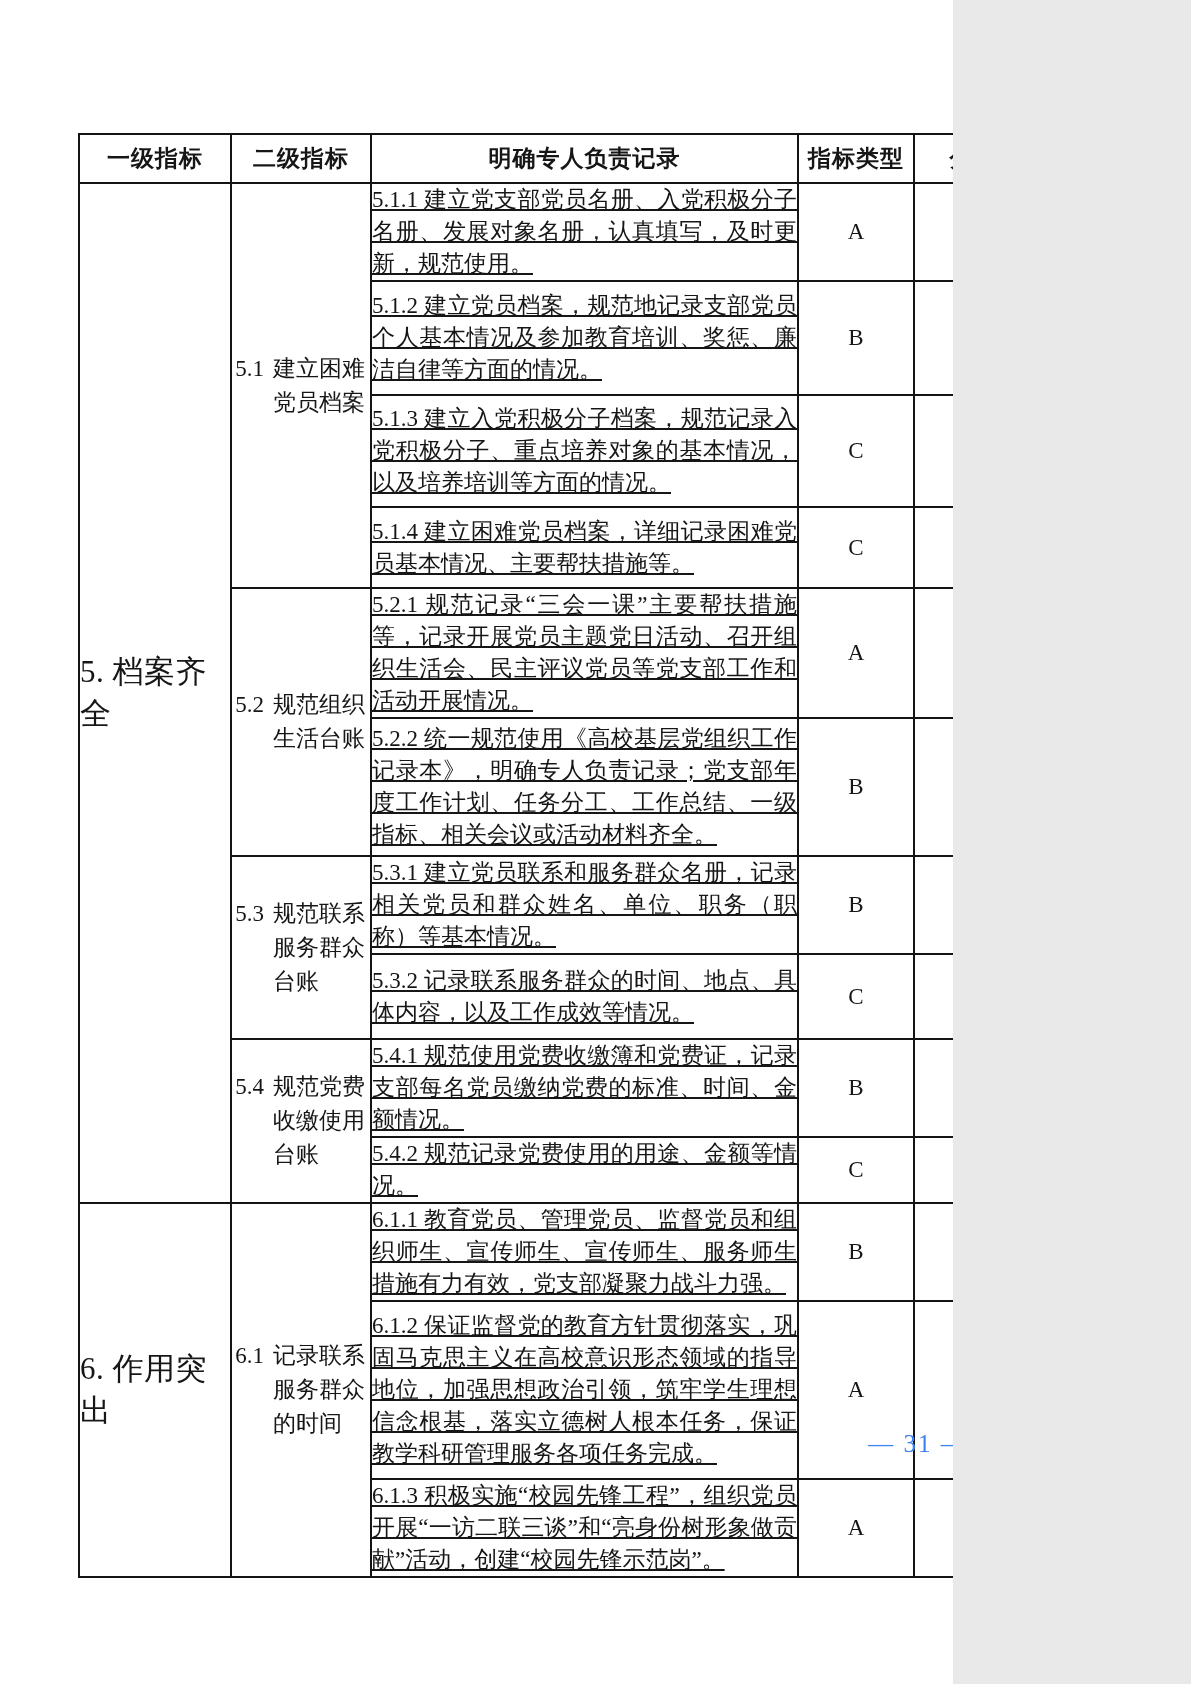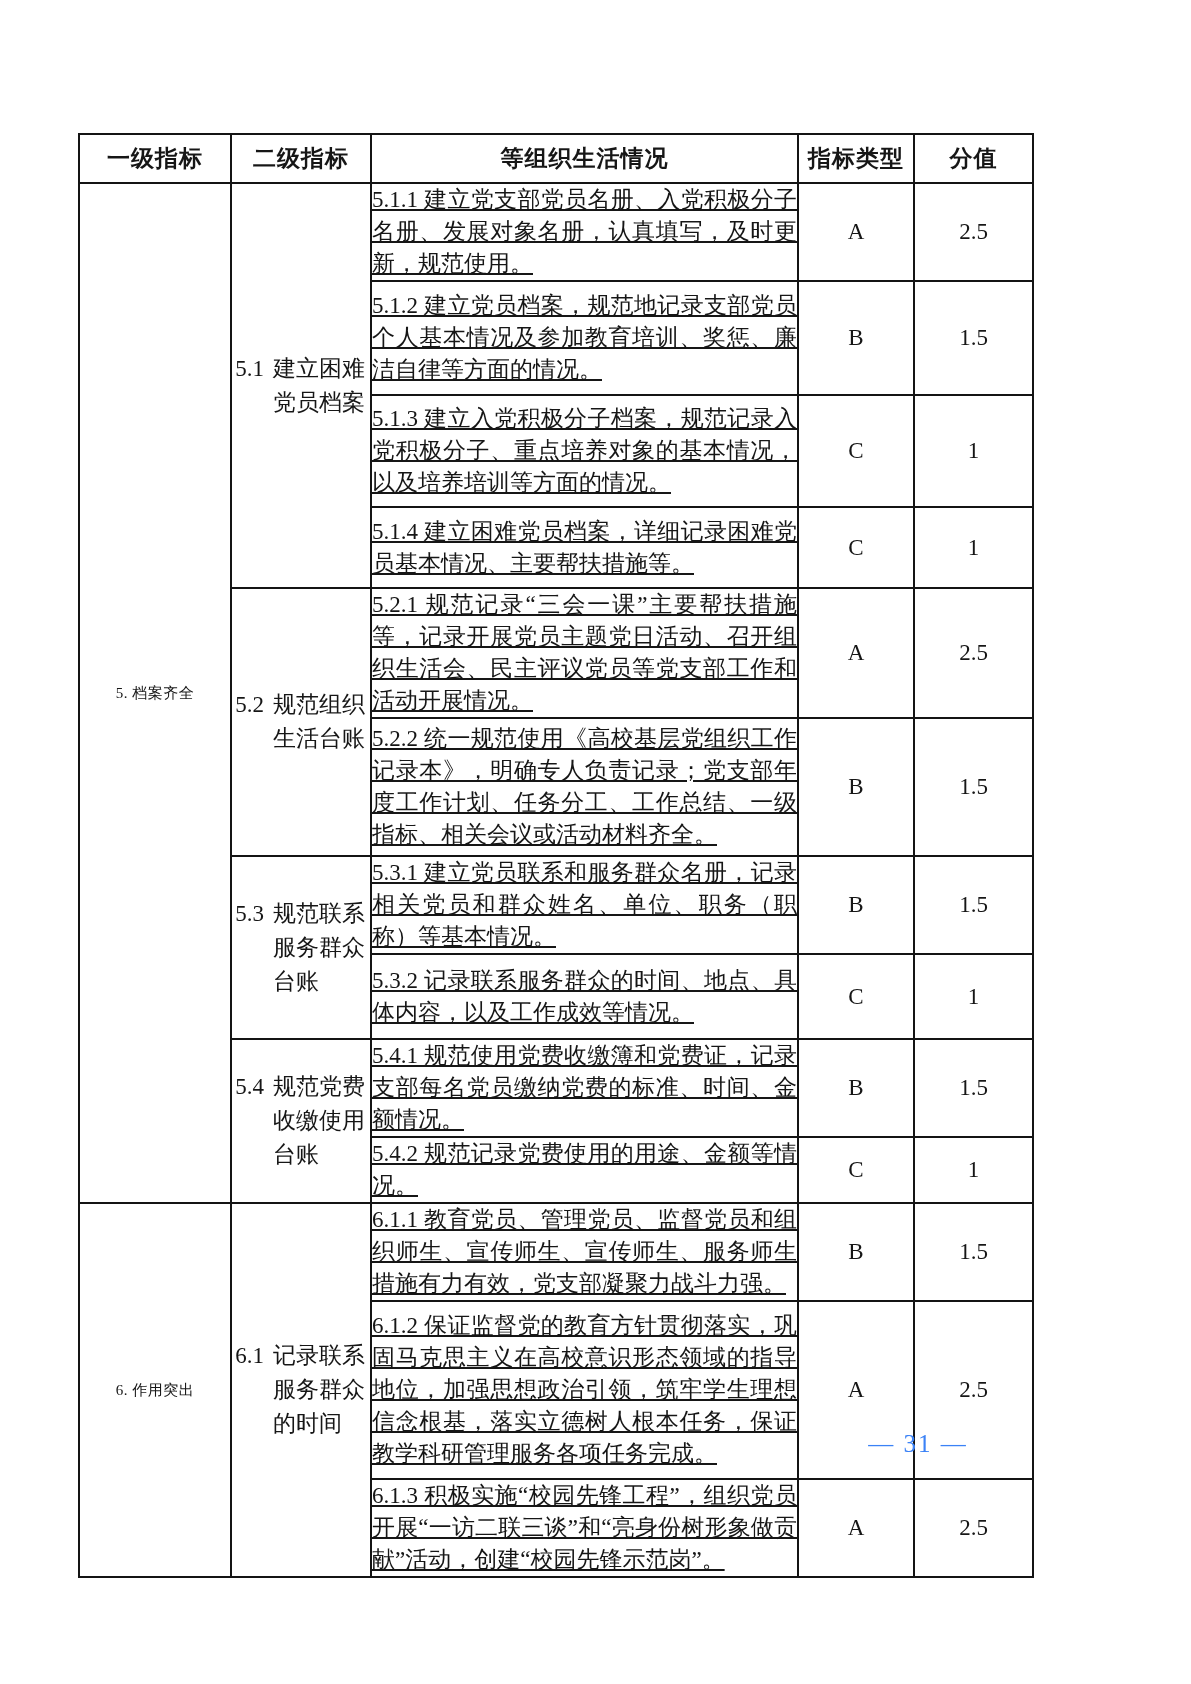--- a/index.html
+++ b/index.html
@@ -1,18 +1,18 @@
 <!DOCTYPE html>
 <html><head>
 <meta charset="utf-8">
 <style>
   html,body{margin:0;padding:0;background:#e9e9e9;}
   .page{
     position:relative;
-    width:1191px;height:1684px;
+    width:953px;height:1684px;
     background:#ffffff;
     font-family:"Liberation Serif","DejaVu Serif",serif;
     color:#161616;
     overflow:hidden;
   }
   table.indicator{
     position:absolute;left:78px;top:133px;
     width:954px;
     border-collapse:collapse;
     table-layout:fixed;
@@ -24,22 +24,21 @@
   }
   th.hdr{
     height:47px;
     font-family:"Liberation Sans","DejaVu Sans",sans-serif;
     font-weight:700;
     font-size:23px;
     text-align:center;
     letter-spacing:1px;
   }
   td.primary{
-    text-align:center;
-    font-size:15px;
+    font-size:31px;
     letter-spacing:0.5px;
   }
   td.secondary{padding:0 2px;}
   .sec{
     display:flex;
     justify-content:center;
     gap:9px;
     font-size:23px;
     line-height:34px;
   }
@@ -75,21 +74,21 @@
       <col style="width:152px">
         <col style="width:140px">
         <col style="width:427px">
         <col style="width:116px">
         <col style="width:119px">
     </colgroup>
     <thead>
       <tr>
         <th class="hdr">一级指标</th>
         <th class="hdr">二级指标</th>
-        <th class="hdr">等组织生活情况</th>
+        <th class="hdr">明确专人负责记录</th>
         <th class="hdr">指标类型</th>
         <th class="hdr">分值</th>
       </tr>
     </thead>
     <tbody>
       <tr style="height:76px">
         <td class="primary" rowspan="10">5. 档案齐全</td>
         <td class="secondary" rowspan="4">
           <div class="sec">
               <span class="sec-num">5.1</span>

